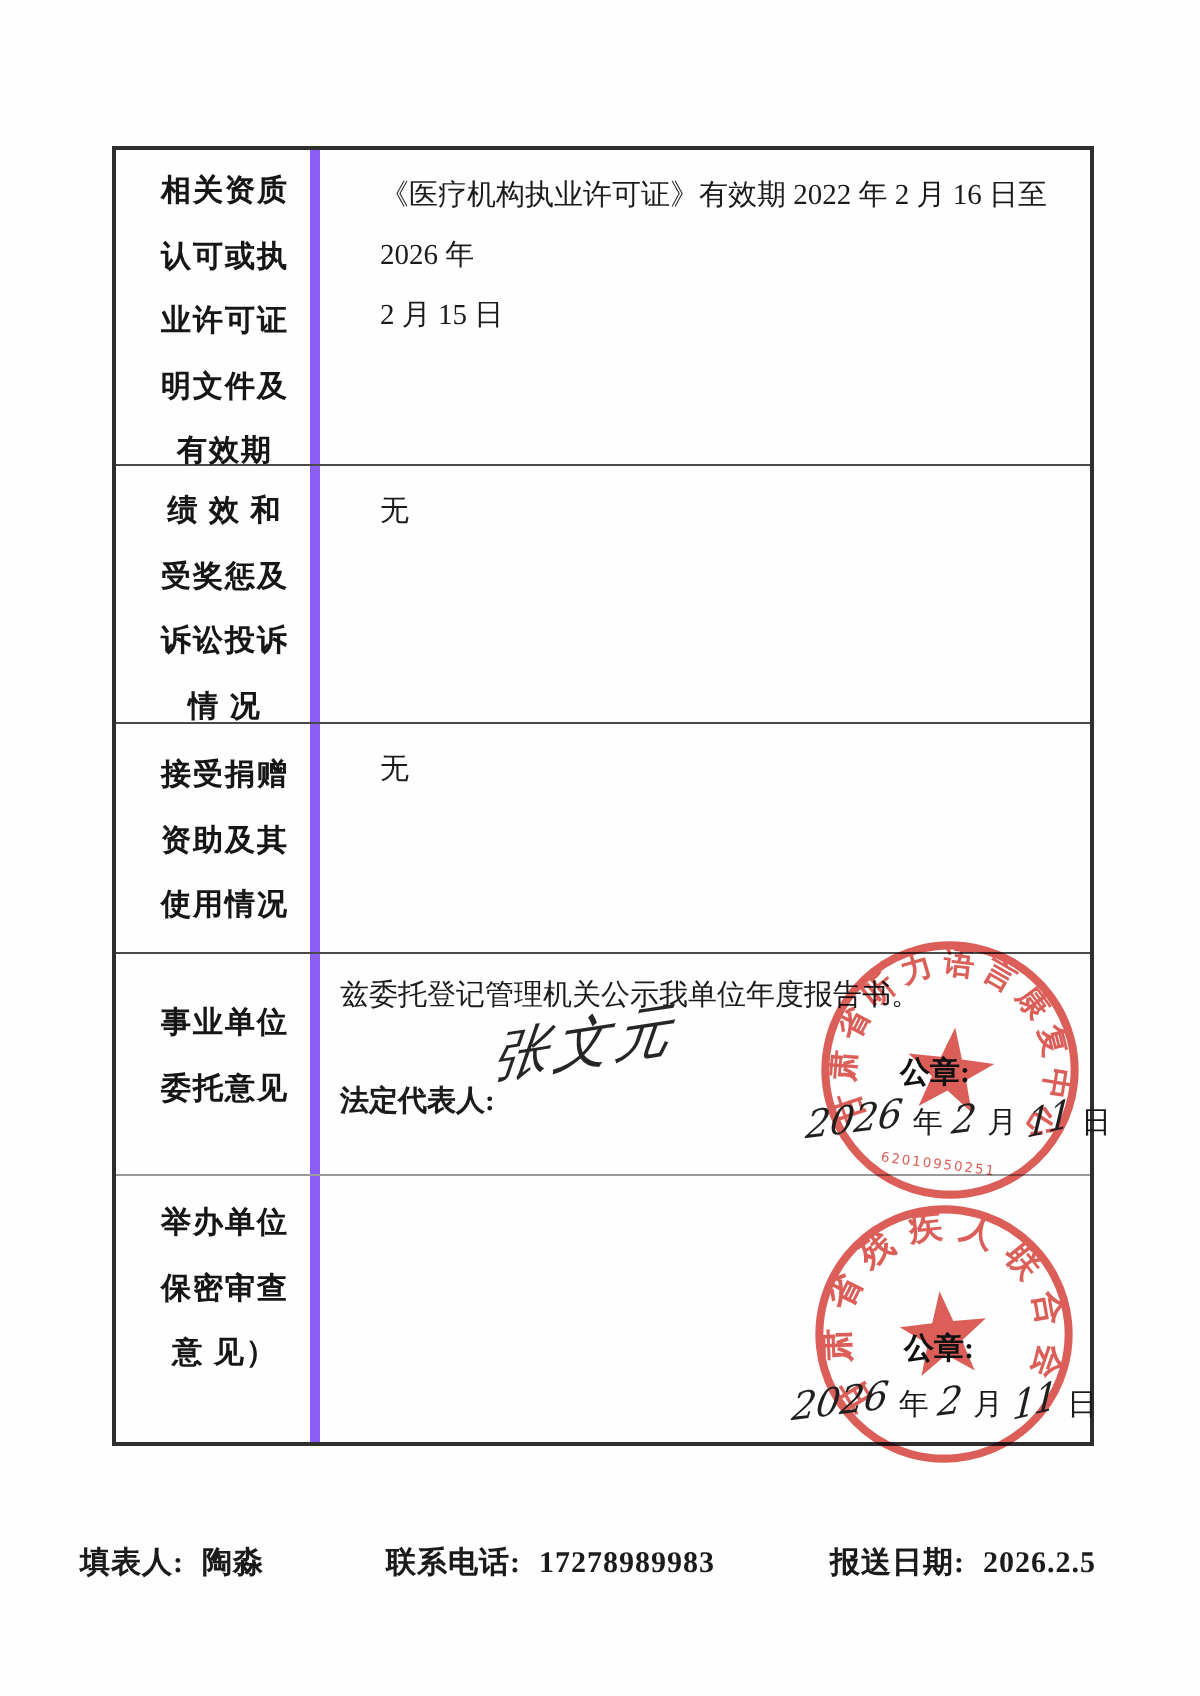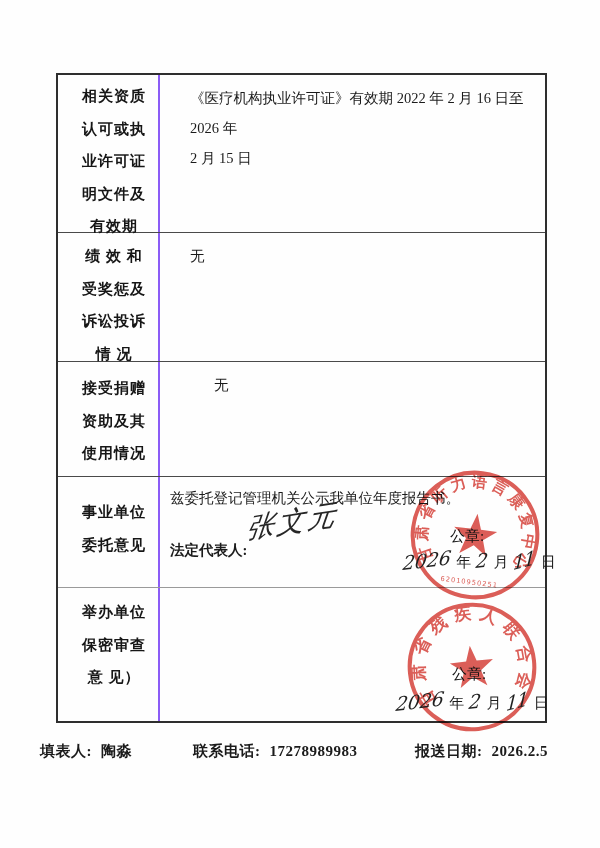--- a/index.html
+++ b/index.html
@@ -12,42 +12,42 @@
 
   
   .form-table {
     position:absolute; left:56px; top:73px; width:491px; height:650px;
     border:2px solid #2e2e2e; display:flex; flex-direction:column;
   }
   .row { display:flex; border-bottom:1px solid #4a4a4a; }
   .row:last-child { border-bottom:none; }
   .row.light-sep { border-bottom-color:#9a9a9a; }
   .label-cell {
-    width:102px; flex:0 0 102px; border-right:2px solid #8b5cf6;
+    width:102px; flex:0 0 102px; border-right:5px solid #8b5cf6;
     text-align:center; font-weight:bold; font-size:15px; color:#161616;padding-left:12px;
   }
   .label-cell div { line-height:32.5px; letter-spacing:1px; }
   .content-cell { flex:1; position:relative; padding:8px 10px 0 10px; font-size:14.5px; }
   .content-cell .cline { line-height:30px;margin-left:20px; }
 
   .r1 { height:158px; } .r1 .label-cell { padding-top:5px; }
   .r2 { height:129px; } .r2 .label-cell { padding-top:7px; }
-  .r3 { height:115px;gap:24px; } .r3 .label-cell { padding-top:10px; }
+  .r3 { height:115px; } .r3 .label-cell { padding-top:10px; }
   .r4 { height:111px; } .r4 .label-cell { padding-top:19px; }
   .r5 { height:133px; } .r5 .label-cell { padding-top:8px; }
 
   
   .statement { line-height:22px; padding-top:2px; }
   .legal-rep { position:absolute; left:10px; top:64px; font-weight:600; font-size:14.5px; }
   .signature {
     position:absolute; left:86px; top:26px; font-size:28px; font-style:italic;
     font-family:"DejaVu Serif",serif; transform:rotate(-9deg) skewX(-16deg);
     letter-spacing:3px; color:#262626; white-space:nowrap;
   }
-  .seal-label { position:absolute; font-weight:normal; font-size:15px; color:#111; z-index:3; }
+  .seal-label { position:absolute; font-weight:bold; font-size:15px; color:#111; z-index:3; }
   .r4 .seal-label { left:290px; top:50px; }
   .r5 .seal-label { left:292px; top:77px; }
 
   .date-line { position:absolute; display:inline-flex; align-items:baseline; gap:3px;
                font-size:15px; white-space:nowrap; z-index:3; }
   .r4 .date-line { left:243px; top:72px; }
   .r5 .date-line { left:236px; top:102px; }
   .hw {
     display:inline-block; font-family:"DejaVu Serif",serif; font-style:italic;
     font-size:19px; transform:rotate(-7deg) skewX(-14deg); color:#1f1f1f;
@@ -56,21 +56,21 @@
   .printed-cjk { padding:0 2px; }
 
   
   .stamp { position:absolute; width:134px; height:134px; mix-blend-mode:multiply;
            opacity:.85; z-index:2; pointer-events:none; }
   .stamp-1 { right:3px; top:-9px; transform:rotate(7deg); }
   .stamp-2 { right:6px; top:12px; transform:rotate(-6deg); }
   .stamp svg { width:100%; height:100%; }
 
   
-  .footer-item { position:absolute; top:742px; font-weight:bold; font-size:15px;
+  .footer-item { position:absolute; top:772px; font-weight:bold; font-size:15px;
                  letter-spacing:.5px; white-space:nowrap; }
   .fi-1 { left:40px; } .fi-2 { left:193px;text-align:center; } .fi-3 { left:415px; }
   .footer-item .val { margin-left:9px; }
 </style>
 </head>
 <body>
 
 <div class="page">
 
   <div class="form-table">

